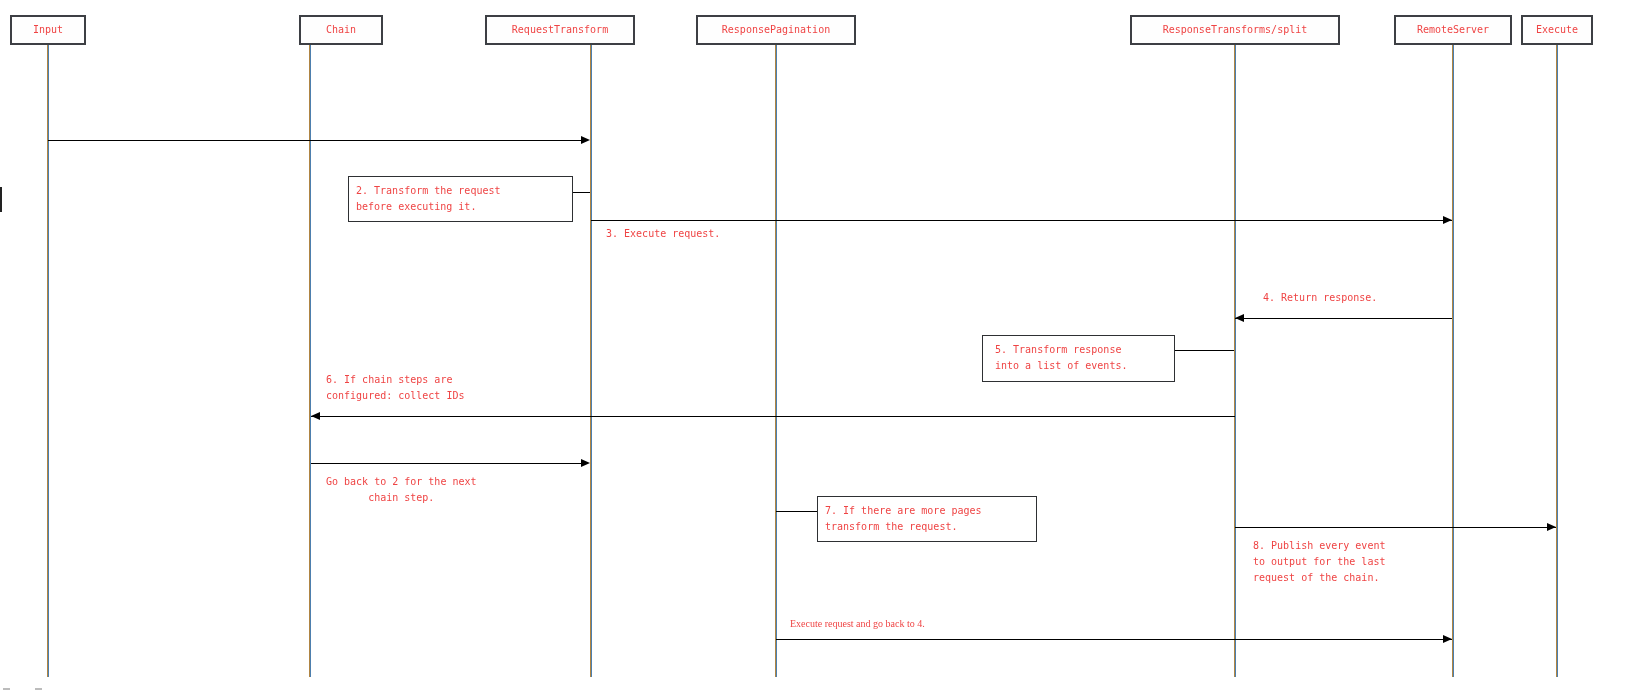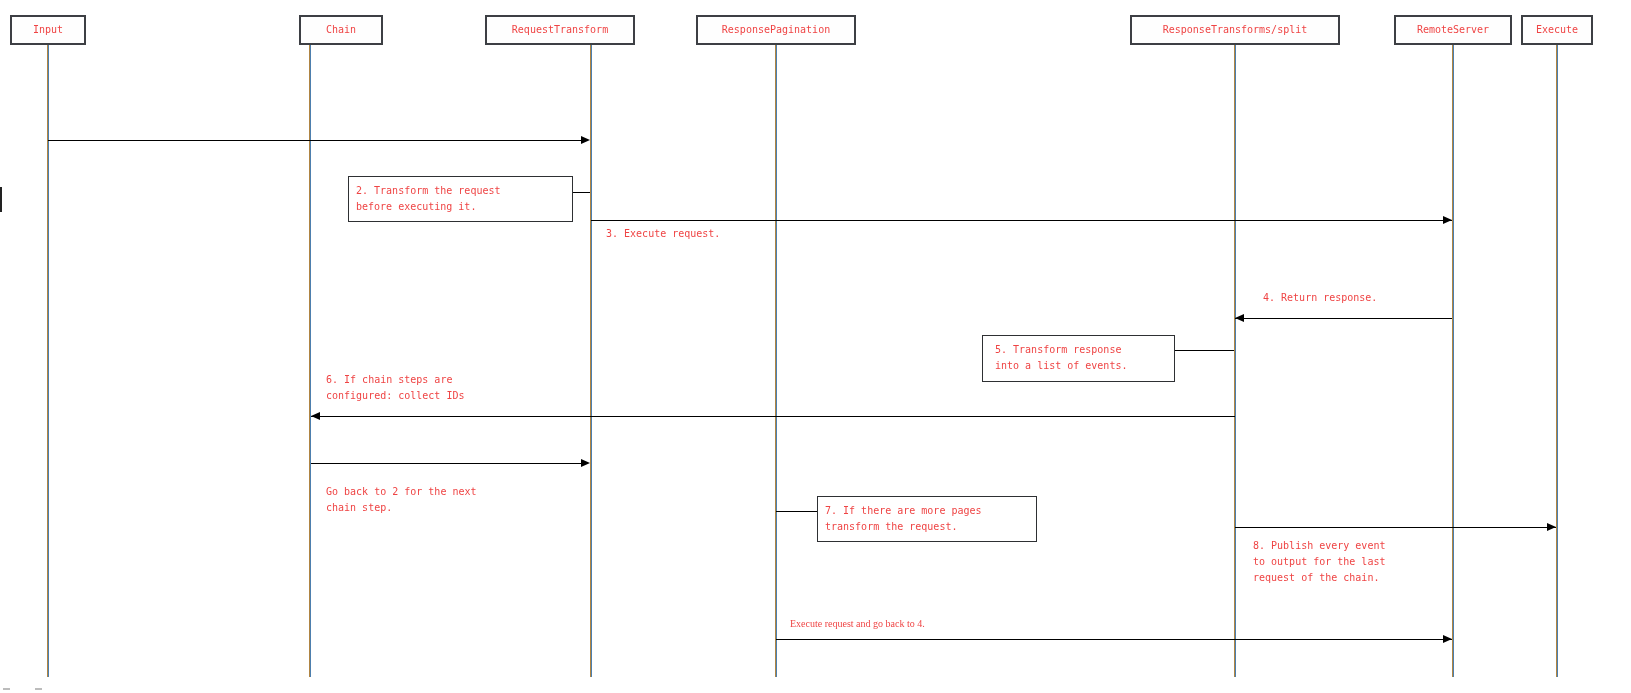--- a/index.html
+++ b/index.html
@@ -84,21 +84,21 @@
   <div class="note" style="left:982px;top:335px;width:193px;height:47px;padding-left:12px;">5. Transform response
 into a list of events.</div>
 
   <div class="label" style="left:326px;top:372px;">6. If chain steps are
 configured: collect IDs</div>
   <div class="msg" style="left:311px;top:416px;width:924px;"></div>
   <div class="head left" style="left:311px;top:412px;"></div>
 
   <div class="msg" style="left:311px;top:463px;width:271px;"></div>
   <div class="head right" style="left:581px;top:459px;"></div>
-  <div class="label" style="left:326px;top:484px;">Go back to 2 for the next
+  <div class="label" style="left:326px;top:474px;text-align:center;">Go back to 2 for the next
 chain step.</div>
 
   <div class="connector" style="left:776px;top:511px;width:41px;"></div>
   <div class="note" style="left:817px;top:496px;width:220px;height:46px;">7. If there are more pages
 transform the request.</div>
 
   <div class="msg" style="left:1235px;top:527px;width:321px;"></div>
   <div class="head right" style="left:1547px;top:523px;"></div>
   <div class="label" style="left:1253px;top:538px;">8. Publish every event
 to output for the last

